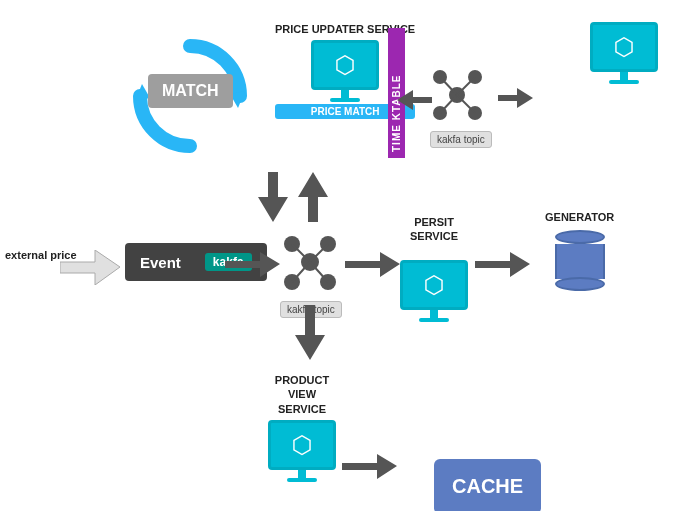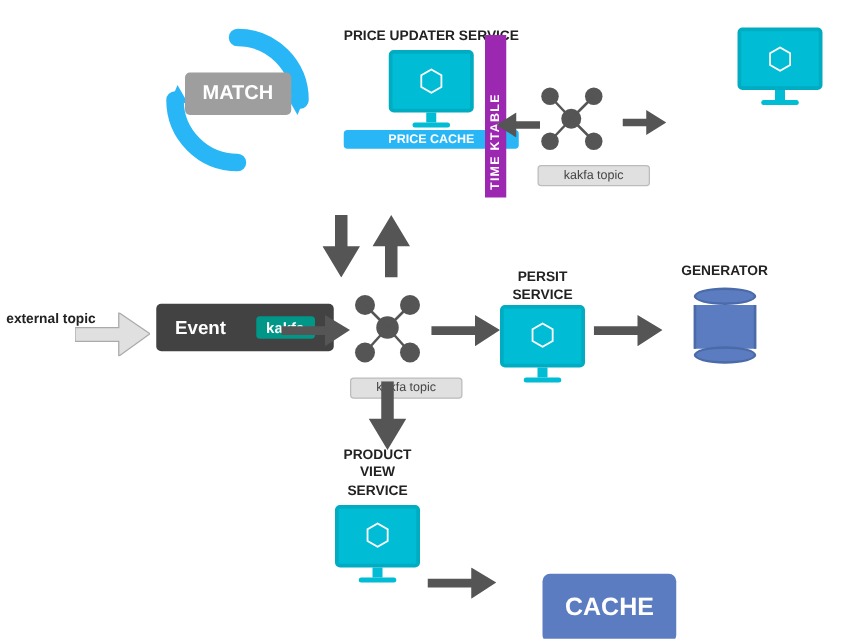--- a/index.html
+++ b/index.html
@@ -137,31 +137,31 @@
       padding: 6px 3px;
       letter-spacing: 1px;
     }
 
     
     .kafka-label {
       background: #e0e0e0;
       border: 1px solid #bbb;
       border-radius: 3px;
       font-size: 10px;
-      padding: 2px 20px;
+      padding: 2px 6px;
       color: #444;
       text-align: center;
     }
   </style>
 </head>
 <body>
 
 <div class="diagram">
 
-  <div style="position:absolute; left:130px; top:20px;">
+  <div style="position:absolute; left:130px; top:36px;">
     
     <svg width="120" height="120" viewBox="0 0 120 120">
 
       <path d="M 60 10 A 50 50 0 0 1 110 60" stroke="#29b6f6" stroke-width="14" fill="none" stroke-linecap="round"></path>
       <polygon points="115,55 108,72 100,58" fill="#29b6f6"></polygon>
 
       <path d="M 60 110 A 50 50 0 0 1 10 60" stroke="#29b6f6" stroke-width="14" fill="none" stroke-linecap="round"></path>
       <polygon points="5,65 12,48 20,62" fill="#29b6f6"></polygon>
     </svg>
     
@@ -175,21 +175,21 @@
 UPDATER
 SERVICE</div>
     <div class="monitor">
       <div class="monitor-screen" style="width:68px; height:50px;">
         <span style="color:white; font-size:24px;">⬡</span>
       </div>
       <div class="monitor-stand"></div>
       <div class="monitor-base" style="width:30px;"></div>
     </div>
 
-    <div style="background:#29b6f6; color:white; font-size:10px; font-weight:bold; padding:2px 8px; border-radius:3px; margin-top:2px; text-align:center;">PRICE CACHE</div>
+    <div style="background:#29b6f6; color:white; font-size:10px; font-weight:bold; padding:2px 8px; border-radius:3px; margin-top:2px; text-align:center;">PRICE MATCH</div>
   </div>
 
   <div style="position:absolute; left:388px; top:28px; height:135px;">
     <div class="vertical-label" style="height:130px;">TIME KTABLE</div>
   </div>
 
   <div style="position:absolute; left:430px; top:65px;">
     
     <svg width="55" height="60" viewBox="0 0 55 60">
       <circle cx="27" cy="30" r="8" fill="#555"></circle>
@@ -234,21 +234,21 @@
   </div>
 
   <div style="position:absolute; left:298px; top:172px;">
     <svg width="30" height="50" viewBox="0 0 30 50">
       <polygon points="15,0 0,25 10,25 10,50 20,50 20,25 30,25" fill="#555"></polygon>
     </svg>
   </div>
 
   <div style="position:absolute; left:5px; top:248px;">
     <div class="label">external
-topic</div>
+price</div>
   </div>
 
   <div style="position:absolute; left:60px; top:250px;">
     <svg width="60" height="35" viewBox="0 0 60 35">
       <polygon points="60,17 35,0 35,12 0,12 0,23 35,23 35,35" fill="#e0e0e0" stroke="#aaa" stroke-width="1"></polygon>
     </svg>
   </div>
 
   <div style="position:absolute; left:125px; top:243px;">
     <div class="event-box">
@@ -278,21 +278,21 @@
     <div class="kafka-label" style="margin-top:2px; font-size:10px;">kakfa topic</div>
   </div>
 
   <div style="position:absolute; left:345px; top:252px;">
     <svg width="55" height="25" viewBox="0 0 55 25">
       <polygon points="55,12 35,0 35,9 0,9 0,16 35,16 35,25" fill="#555"></polygon>
     </svg>
   </div>
 
   <div style="position:absolute; left:400px; top:215px;">
-    <div class="label" style="margin-bottom:0;">PERSIT<br>SERVICE</div>
+    <div class="label" style="margin-bottom:16px;">PERSIT<br>SERVICE</div>
     <div class="monitor">
       <div class="monitor-screen" style="width:68px; height:50px;">
         <span style="color:white; font-size:24px;">⬡</span>
       </div>
       <div class="monitor-stand"></div>
       <div class="monitor-base" style="width:30px;"></div>
     </div>
   </div>
 
   <div style="position:absolute; left:475px; top:252px;">
@@ -309,21 +309,21 @@
       <div class="db-bottom"></div>
     </div>
   </div>
 
   <div style="position:absolute; left:295px; top:305px;">
     <svg width="30" height="55" viewBox="0 0 30 55">
       <polygon points="15,55 0,30 10,30 10,0 20,0 20,30 30,30" fill="#555"></polygon>
     </svg>
   </div>
 
-  <div style="position:absolute; left:268px; top:357px;">
+  <div style="position:absolute; left:268px; top:373px;">
     <div class="label" style="margin-bottom:4px;">PRODUCT<br>VIEW<br>SERVICE</div>
     <div class="monitor">
       <div class="monitor-screen" style="width:68px; height:50px;">
         <span style="color:white; font-size:24px;">⬡</span>
       </div>
       <div class="monitor-stand"></div>
       <div class="monitor-base" style="width:30px;"></div>
     </div>
   </div>
 

